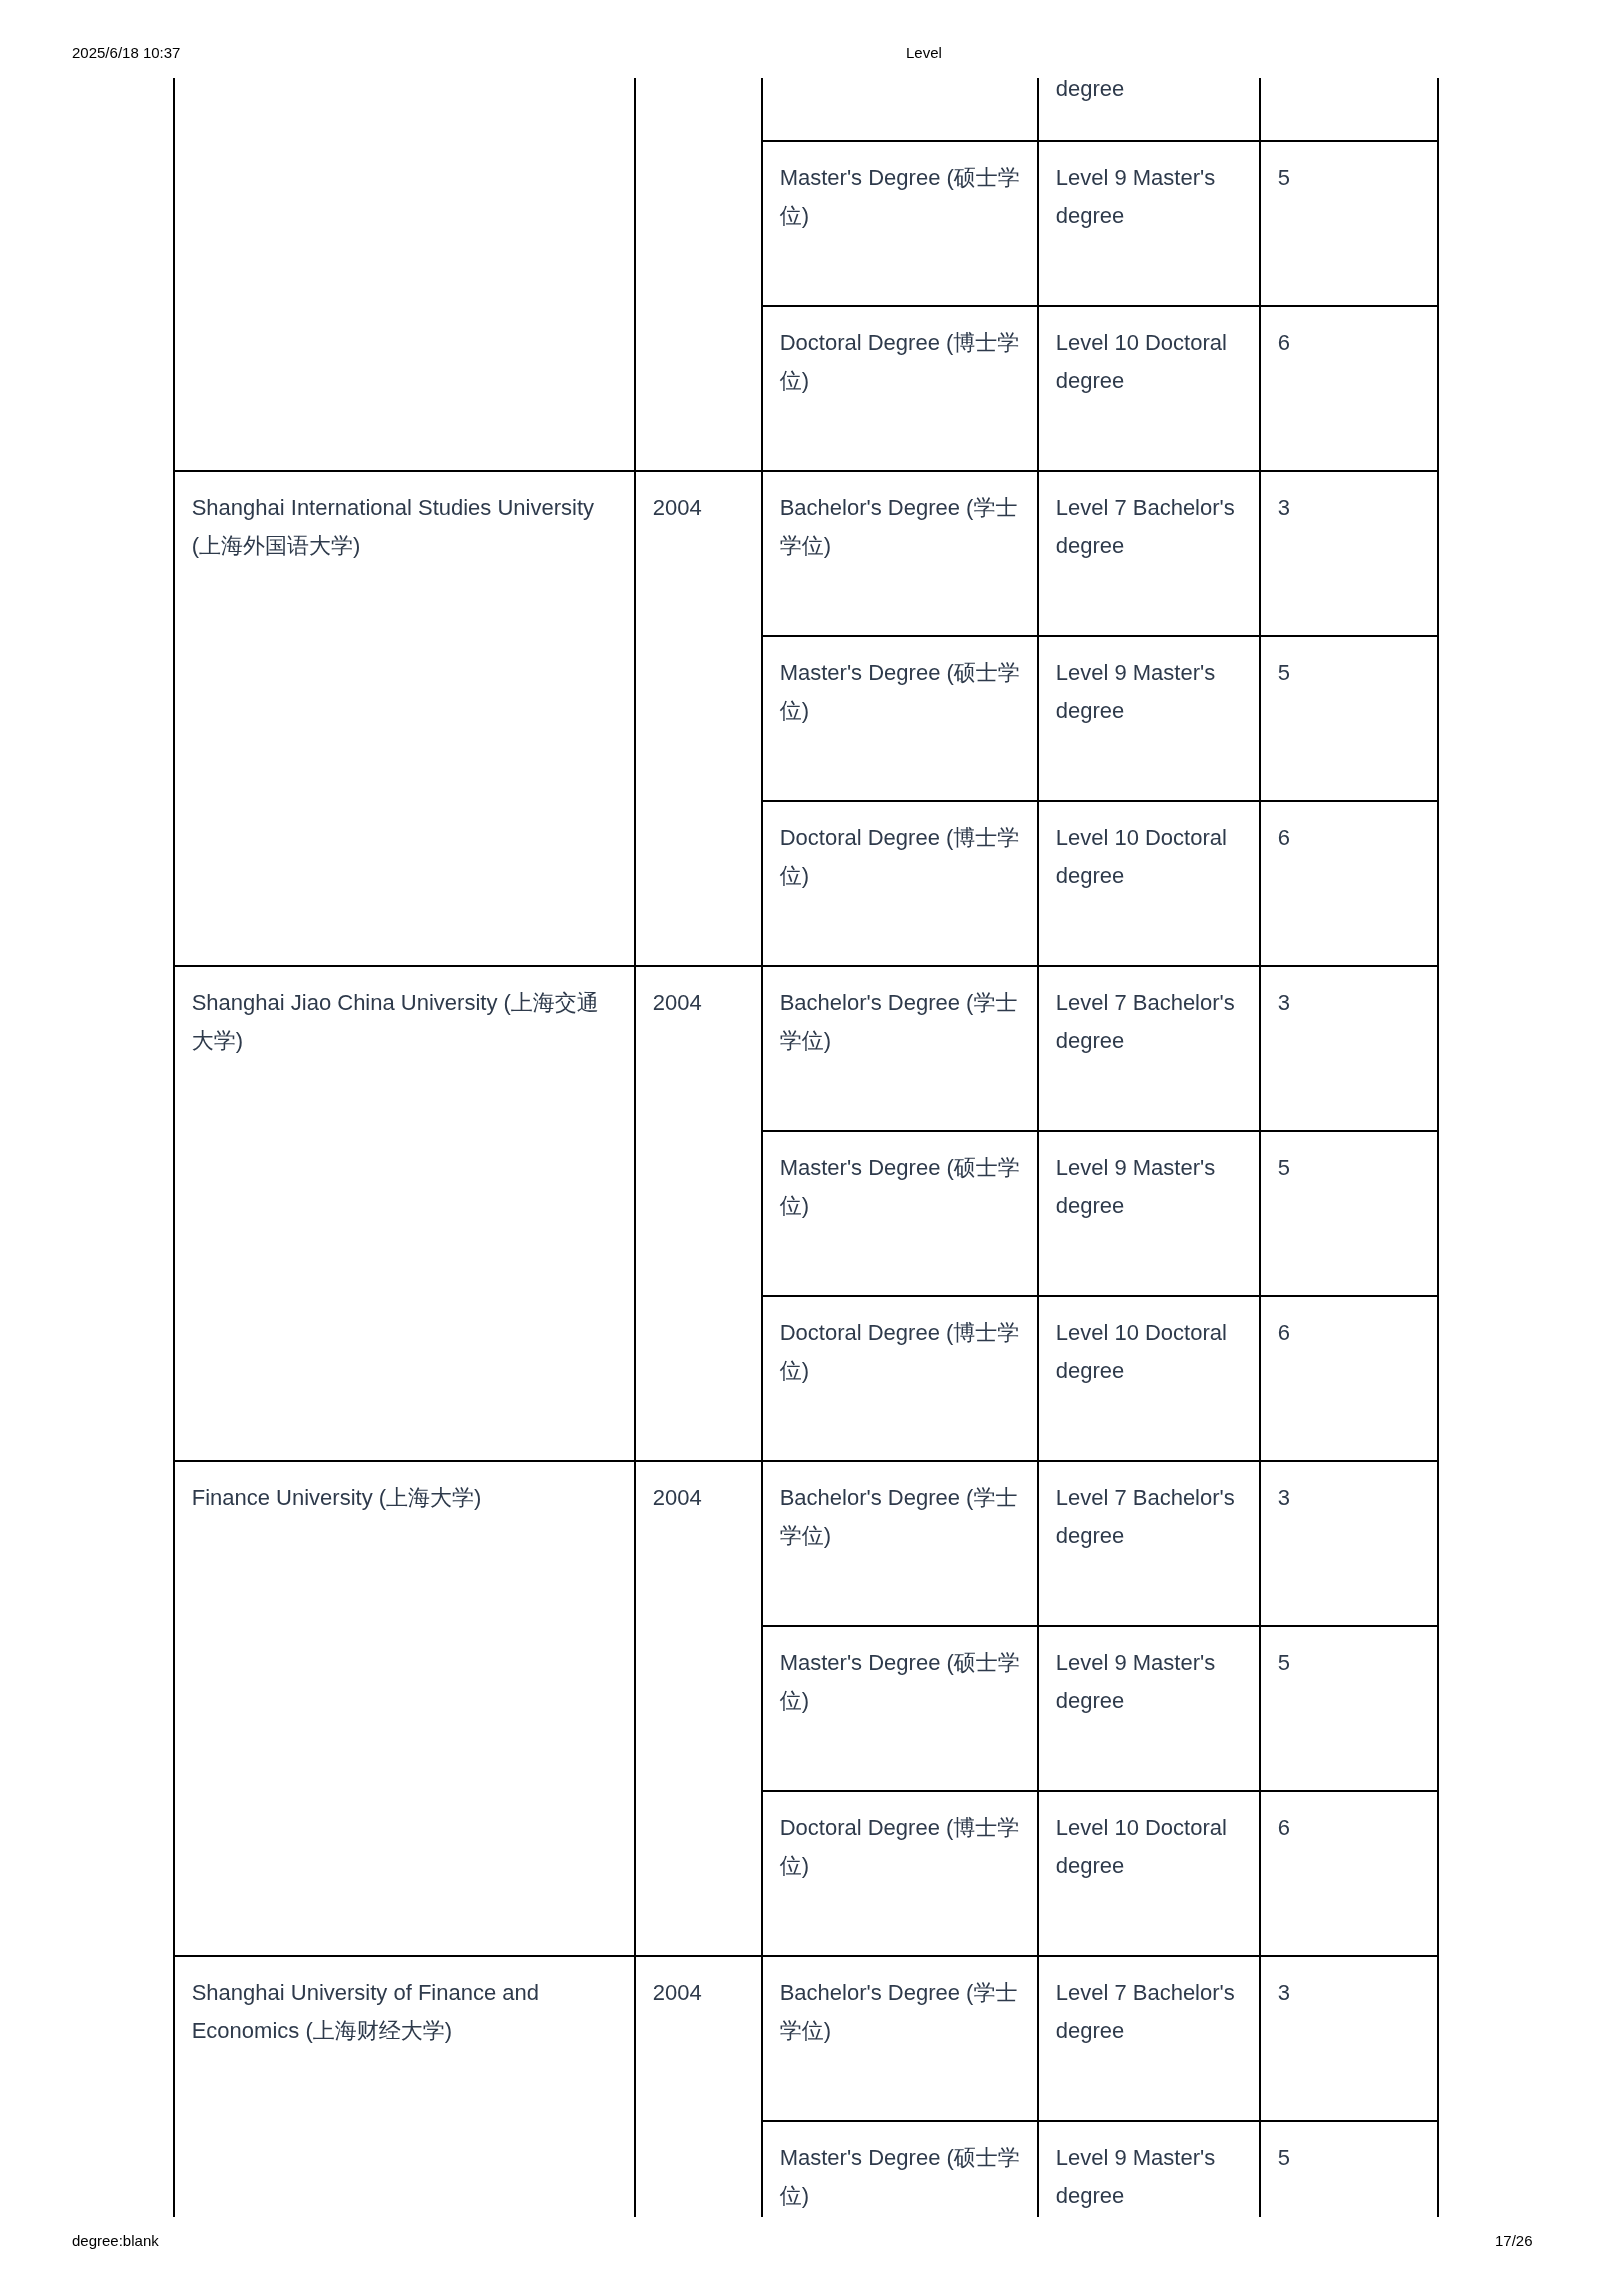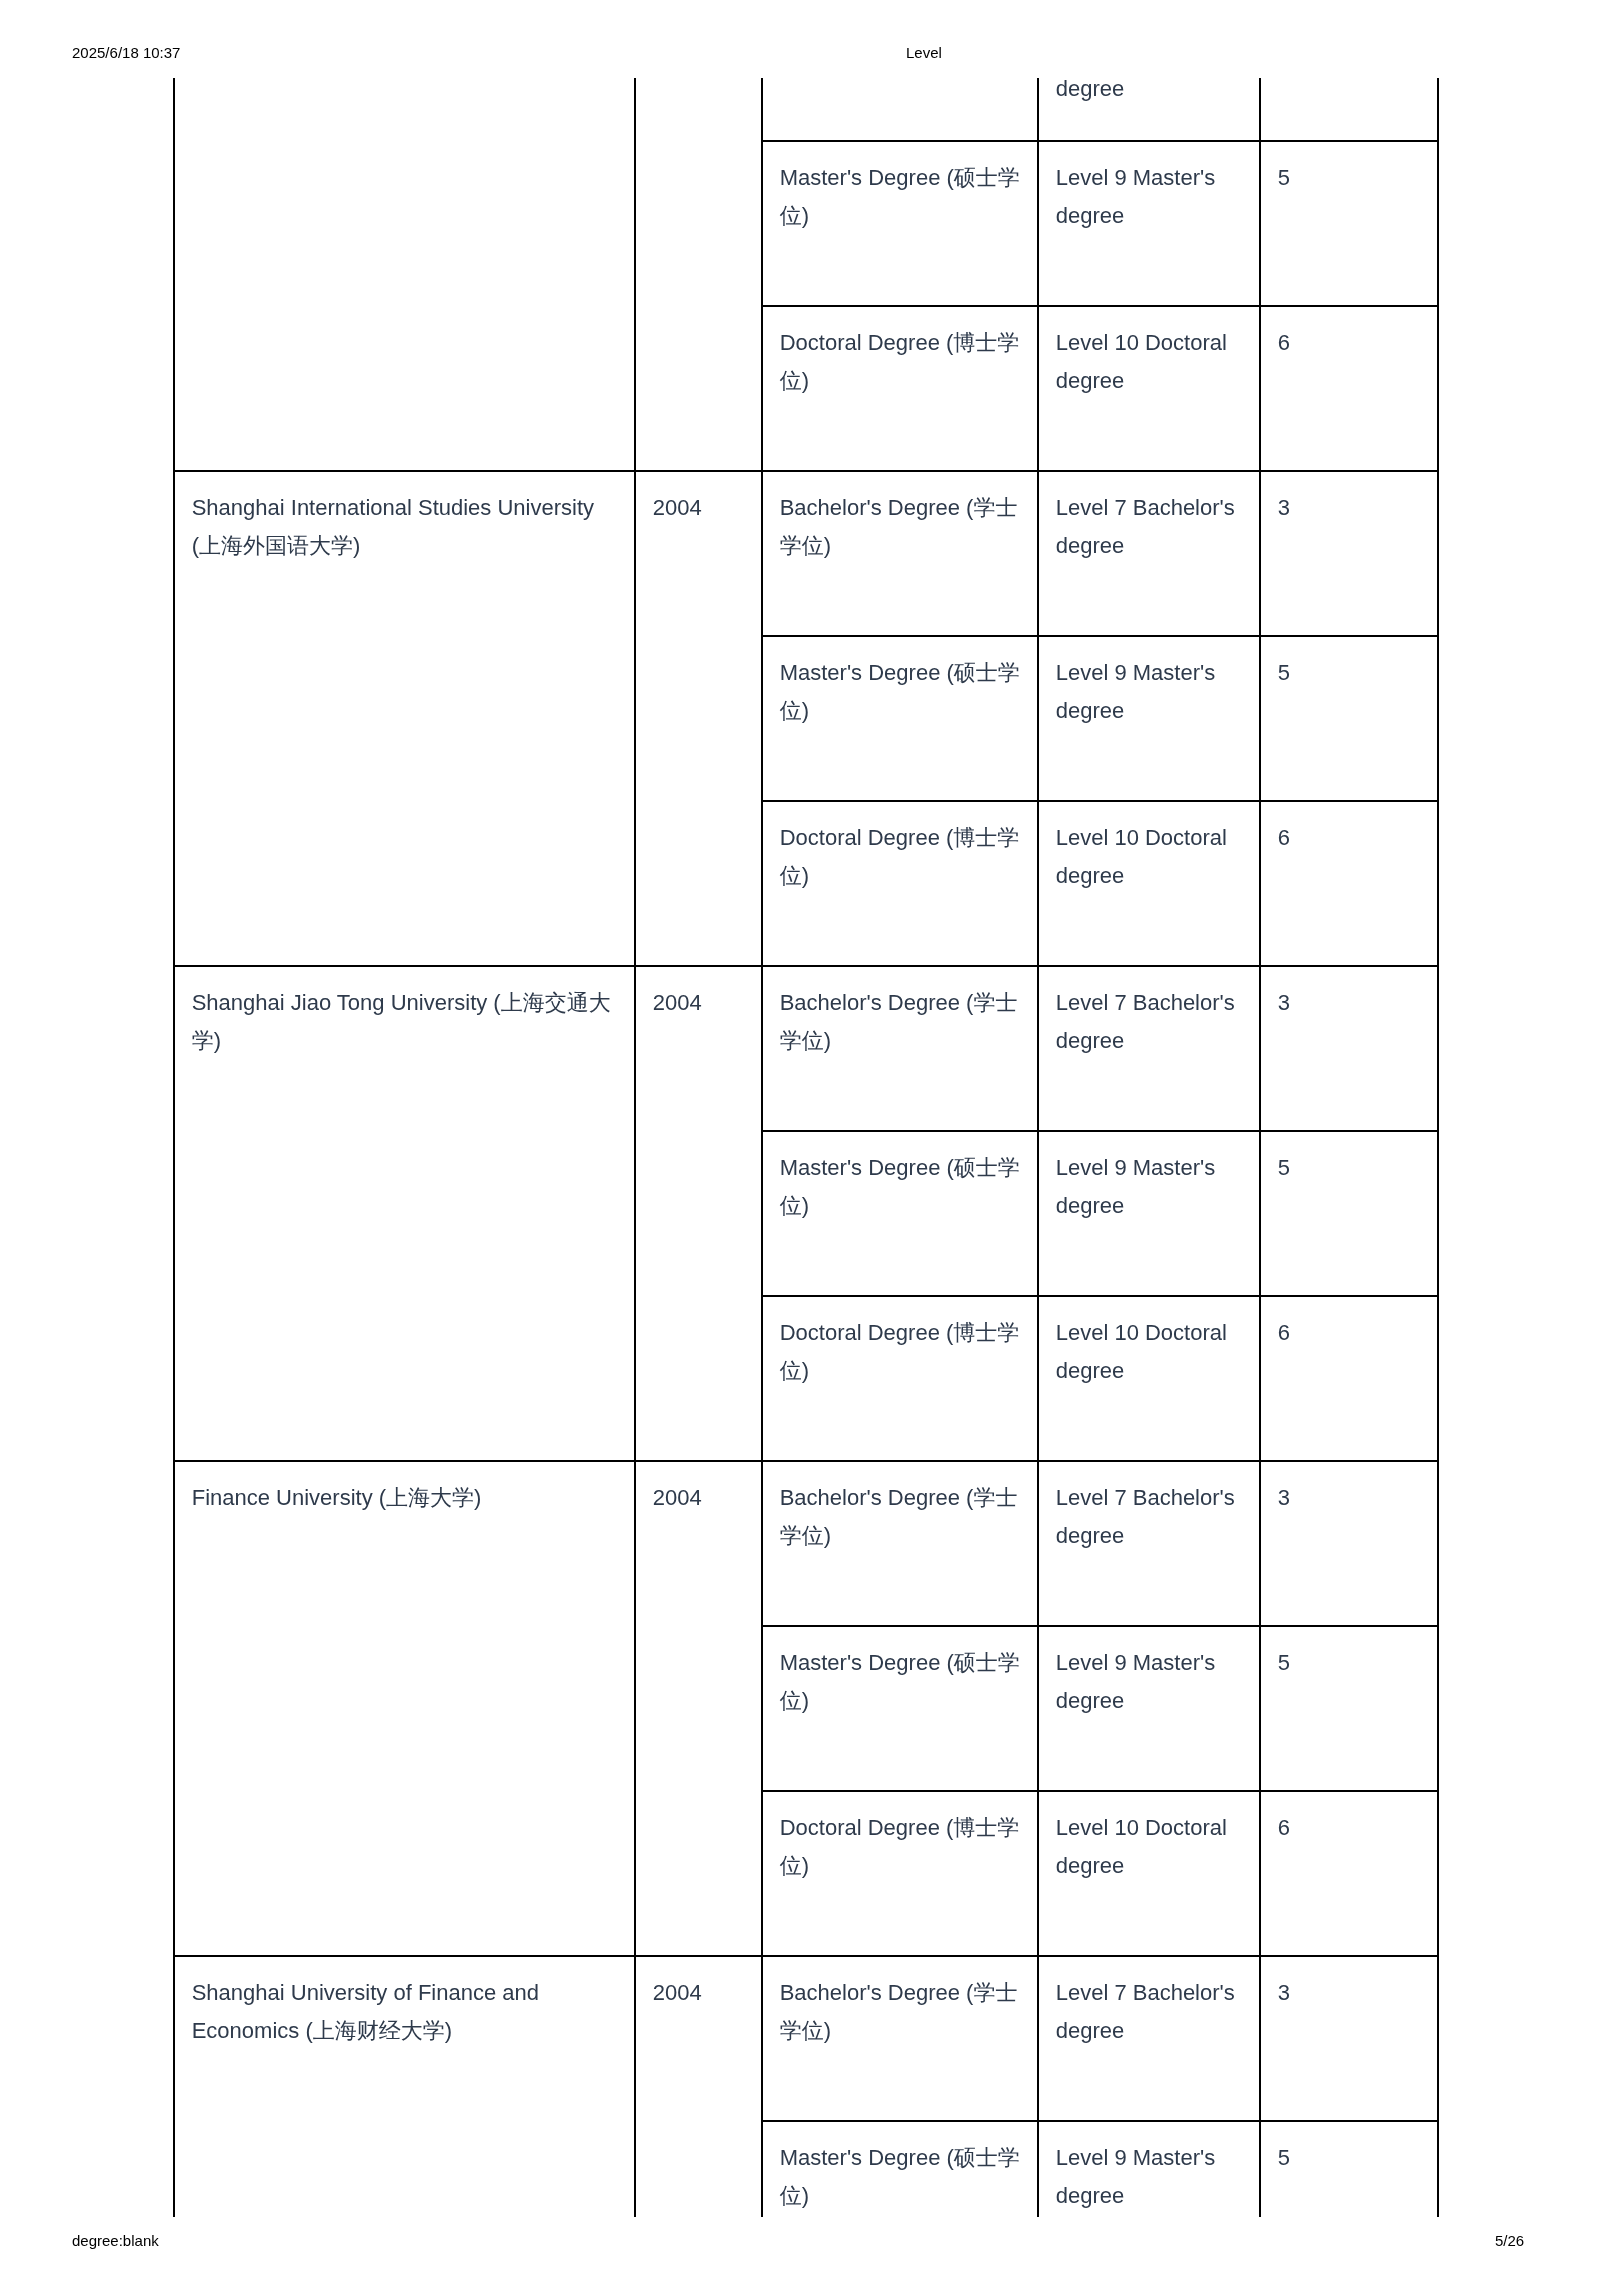--- a/index.html
+++ b/index.html
@@ -64,21 +64,21 @@
         <td class="sub">Level 9 Master's degree</td>
         <td class="sub">5</td>
       </tr>
       <tr>
         <td class="sub">Doctoral Degree (博士学位)</td>
         <td class="sub">Level 10 Doctoral degree</td>
         <td class="sub">6</td>
       </tr>
 
       <tr>
-        <td rowspan="3">Shanghai Jiao Tong University (上海交通大学)</td>
+        <td rowspan="3">Shanghai Jiao China University (上海交通大学)</td>
         <td rowspan="3">2004</td>
         <td class="sub">Bachelor's Degree (学士学位)</td>
         <td class="sub">Level 7 Bachelor's degree</td>
         <td class="sub">3</td>
       </tr>
       <tr>
         <td class="sub">Master's Degree (硕士学位)</td>
         <td class="sub">Level 9 Master's degree</td>
         <td class="sub">5</td>
       </tr>
@@ -117,14 +117,14 @@
         <td class="sub">Master's Degree (硕士学位)</td>
         <td class="sub">Level 9 Master's degree</td>
         <td class="sub">5</td>
       </tr>
 
     </tbody>
   </table>
 </div>
 
 <div class="hdr" id="url">degree:blank</div>
-<div class="hdr" id="pg">5/26</div>
+<div class="hdr" id="pg">17/26</div>
 
 
 </body></html>

